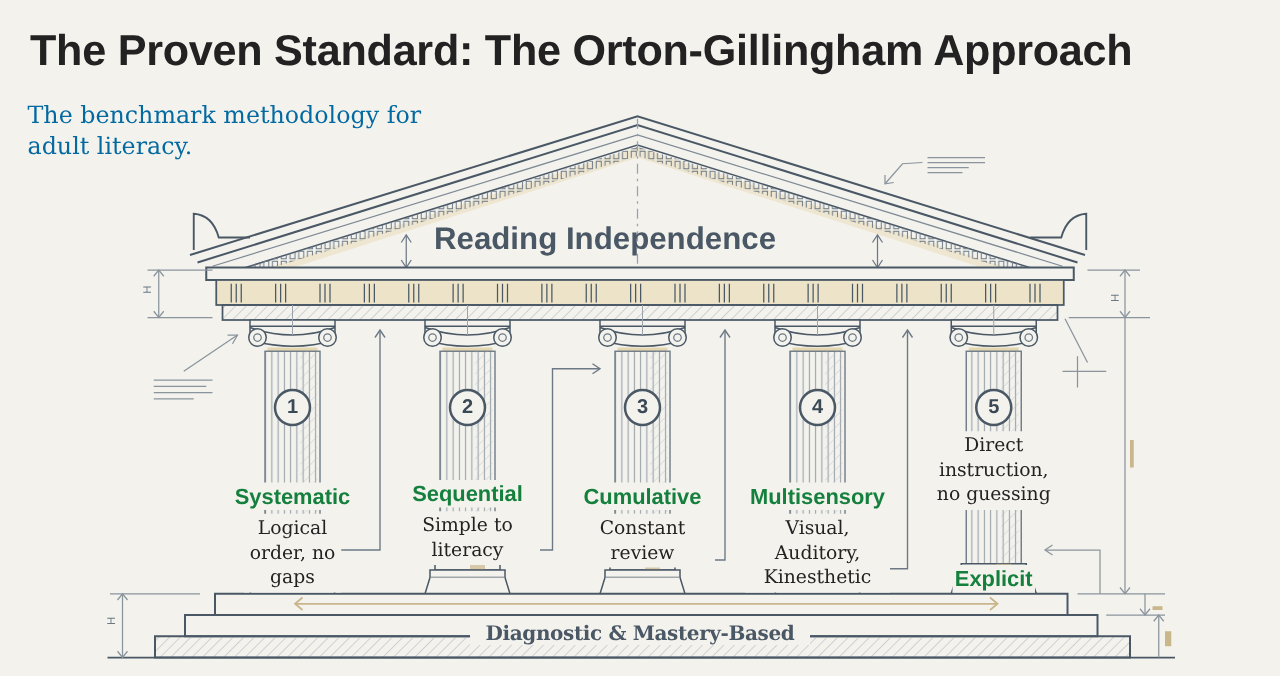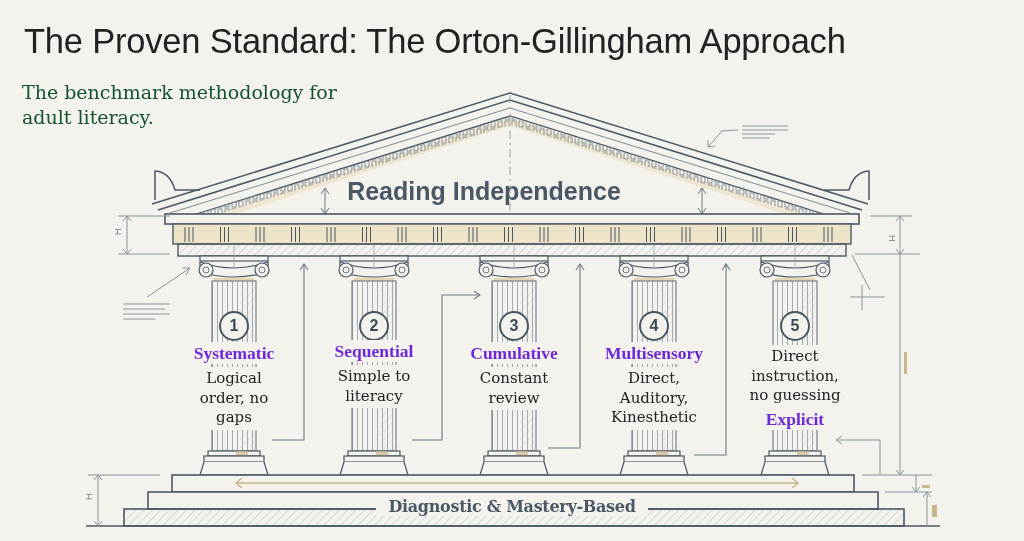--- a/index.html
+++ b/index.html
@@ -1,23 +1,23 @@
 <!DOCTYPE html>
 <html><head>
 <meta charset="utf-8">
 <style>
   html,body{margin:0;padding:0;}
   body{width:1024px;height:541px;background:#f3f2ed;overflow:hidden;position:relative;font-family:"Liberation Sans",sans-serif;}
-  .title{position:absolute;left:24px;top:22px;font-family:"Liberation Sans",sans-serif;font-weight:normal;font-size:34.5px;color:#222;letter-spacing:-0.2px;white-space:nowrap;}
-  .subtitle{position:absolute;left:22px;top:80px;font-family:"DejaVu Serif",serif;font-size:19px;line-height:25px;color:#14532d;width:360px;}
+  .title{position:absolute;left:24px;top:22px;font-family:"Liberation Sans",sans-serif;font-weight:bold;font-size:34.5px;color:#222;letter-spacing:-0.2px;white-space:nowrap;}
+  .subtitle{position:absolute;left:22px;top:80px;font-family:"DejaVu Serif",serif;font-size:19px;line-height:25px;color:#0369a1;width:360px;}
   svg.diagram{position:absolute;left:0;top:0;}
   .pediment-label{position:absolute;left:0;width:968px;top:177px;text-align:center;font-family:"Liberation Sans",sans-serif;font-weight:bold;font-size:25px;color:#4a5866;}
   .pillar-text{position:absolute;width:150px;text-align:center;}
   .pillar-num{position:absolute;width:26px;height:26px;border:2px solid #4a5866;border-radius:50%;background:#f3f2ed;color:#3b4956;font-family:"Liberation Sans",sans-serif;font-weight:bold;font-size:16px;line-height:26px;text-align:center;}
-  .pillar-name{font-family:Liberation Serif, serif;font-weight:bold;font-size:17.5px;color:#6d28d9;line-height:22px;background:#f3f2ed;display:inline-block;padding:0 2px;}
+  .pillar-name{font-family:Liberation Sans, sans-serif;font-weight:bold;font-size:17.5px;color:#15803d;line-height:22px;background:#f3f2ed;display:inline-block;padding:0 2px;margin-top:44px;}
   .pillar-desc{font-family:"DejaVu Serif",serif;font-size:15px;color:#222;line-height:19.5px;background:#f3f2ed;display:inline-block;padding:2px 3px;margin-top:3px;}
   .foundation-label{position:absolute;left:0;width:1024px;top:497px;text-align:center;}
   .foundation-label span{font-family:"DejaVu Serif",serif;font-weight:bold;font-size:16px;color:#4a5866;background:#f3f2ed;padding:0 12px;letter-spacing:-0.3px;}
 </style>
 </head>
 <body>
 
 <div class="title">The Proven Standard: The Orton-Gillingham Approach</div>
 <div class="subtitle">The benchmark methodology for adult literacy.</div>
 
@@ -341,21 +341,21 @@
       <div><span class="pillar-desc" style="max-width: 110px;">Simple to literacy</span></div>
     </div>
     <div class="pillar-num" style="left: 499px; top: 311px;">3</div>
     <div class="pillar-text" style="left: 439px; top: 342px;">
       <div><span class="pillar-name">Cumulative</span></div>
       <div><span class="pillar-desc" style="max-width: 110px;">Constant review</span></div>
     </div>
     <div class="pillar-num" style="left: 639px; top: 311px;">4</div>
     <div class="pillar-text" style="left: 579px; top: 342px;">
       <div><span class="pillar-name">Multisensory</span></div>
-      <div><span class="pillar-desc" style="max-width: 110px;">Direct, Auditory, Kinesthetic</span></div>
+      <div><span class="pillar-desc" style="max-width: 110px;">Visual, Auditory, Kinesthetic</span></div>
     </div>
     <div class="pillar-num" style="left: 780px; top: 311px;">5</div>
     <div class="pillar-text" style="left: 720px; top: 342px;">
       <div><span class="pillar-desc" style="max-width: 110px;">Direct instruction, no guessing</span></div>
       <div><span class="pillar-name">Explicit</span></div>
     </div>
   </div>
 
 <div class="foundation-label">
   <span>Diagnostic &amp; Mastery-Based</span>

